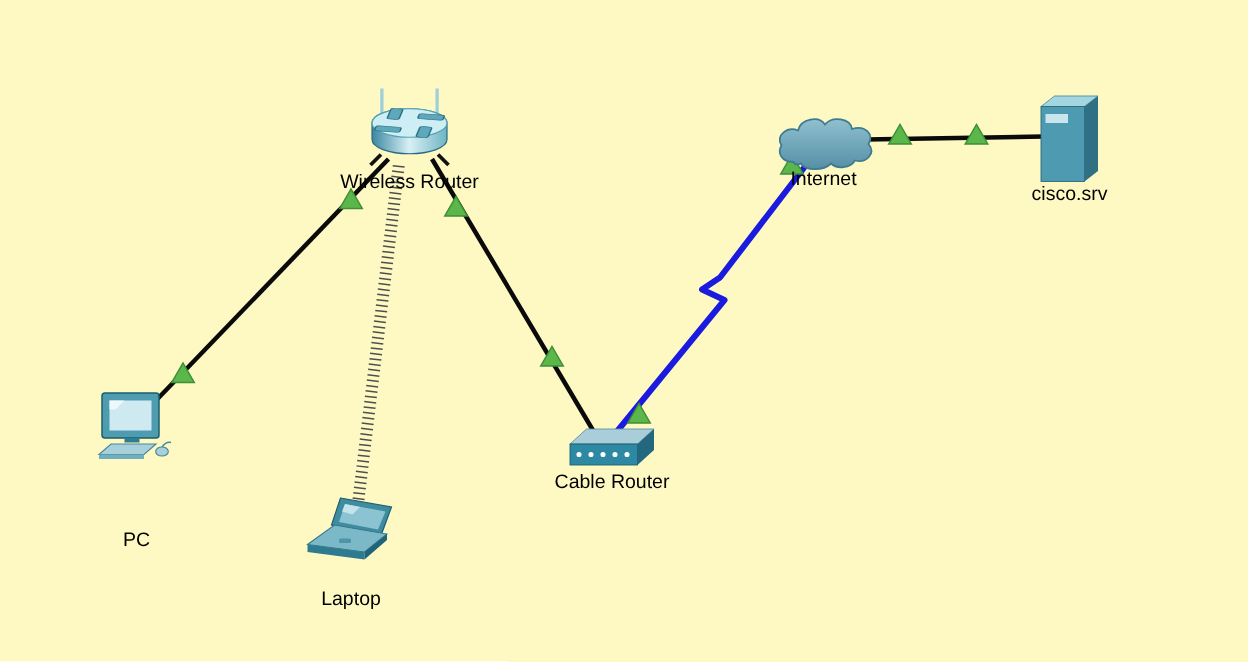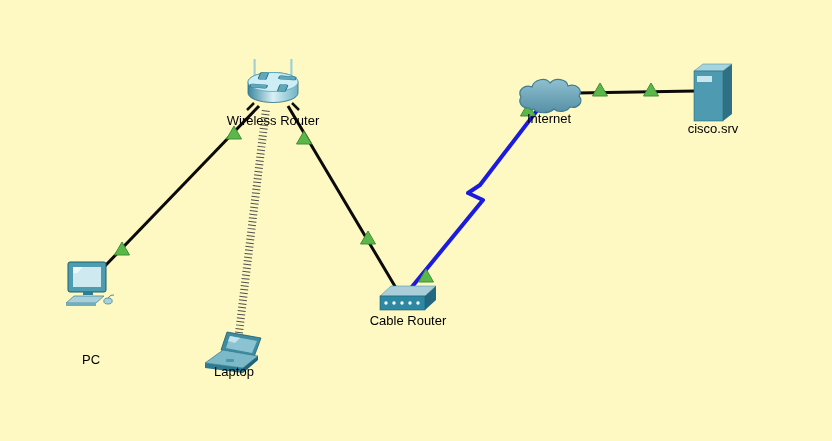--- a/index.html
+++ b/index.html
@@ -122,18 +122,18 @@
     <svg width="44" height="64" viewBox="0 0 44 64">
       <path d="M3,10 L12,3 L41,3 L32,10 z" fill="#a5d6df" stroke="#4e8fa2" stroke-width="0.6"></path>
       <path d="M32,10 L41,3 L41,53 L32,60 z" fill="#2f7085"></path>
       <rect x="3" y="10" width="29" height="50" fill="#4e9ab0" stroke="#2a6b80" stroke-width="0.6"></rect>
       <rect x="6" y="15" width="15" height="6" fill="#c8e6ec"></rect>
     </svg>
   </div>
 
   <div class="device-label" style="left: 273px; top: 114px;">Wireless Router</div>
   <div class="device-label" style="left: 91px; top: 305px; margin-top: 48px;">PC</div>
-  <div class="device-label" style="left: 234px; top: 365px;">Laptop</div>
+  <div class="device-label" style="left: 234px; top: 392px;">Laptop</div>
   <div class="device-label" style="left: 408px; top: 314px;">Cable Router</div>
   <div class="device-label" style="left: 549px; top: 112px; text-align: right;">Internet</div>
   <div class="device-label" style="left: 713px; top: 122px; text-align: center;">cisco.srv</div>
 
 </div>
 
 </body></html>

